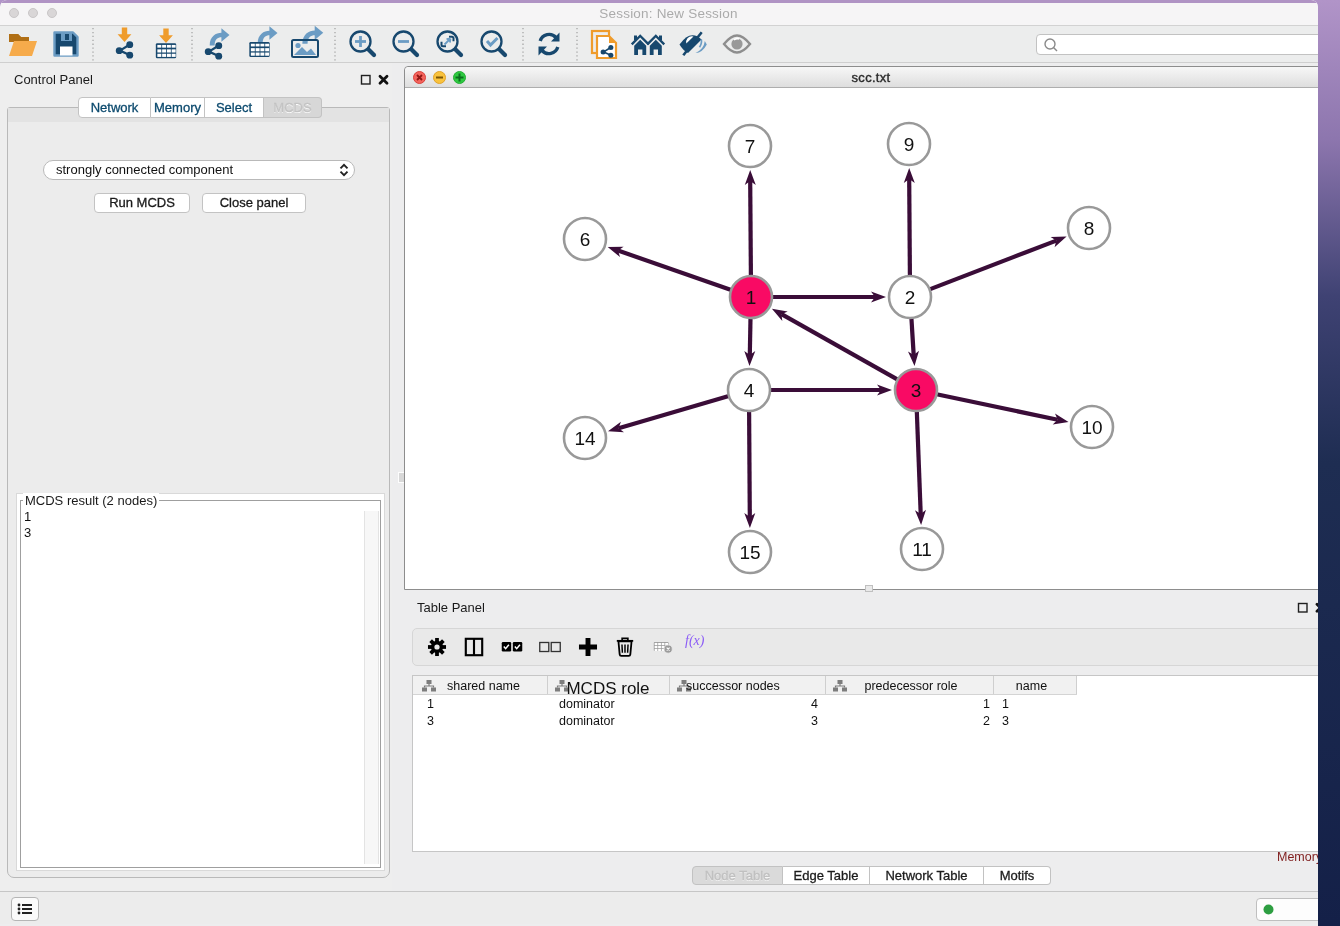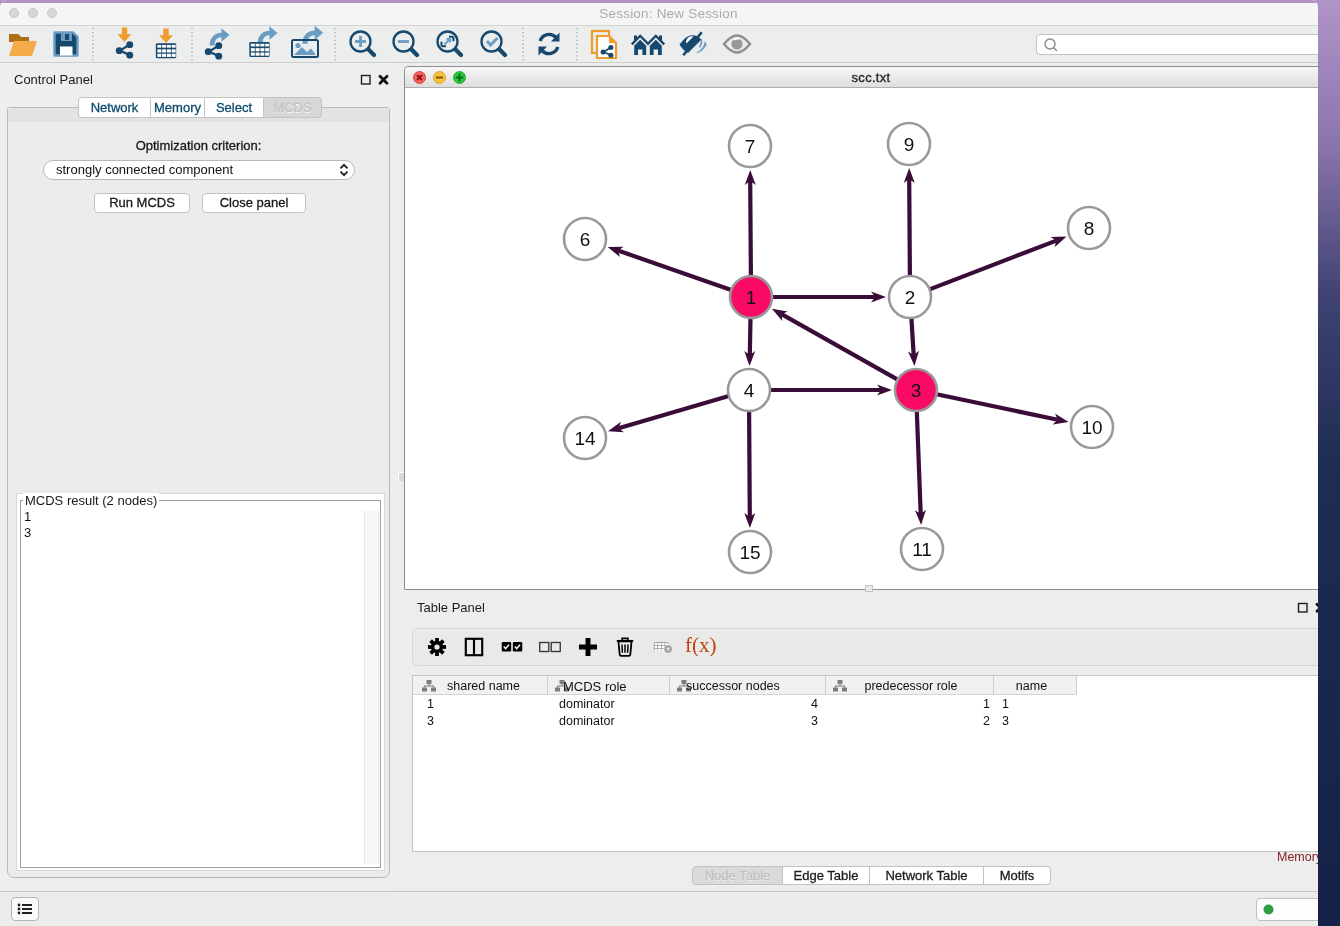--- a/index.html
+++ b/index.html
@@ -217,21 +217,20 @@
   <svg class="abs" width="34" height="14" style="left:360px;top:74px">
       <rect x="1.5" y="1.5" width="8.5" height="8.5" fill="none" stroke="#1f1f1f" stroke-width="1.4"></rect>
       <path d="M 20 2.2 L 27 9.2 M 27 2.2 L 20 9.2" stroke="#111" stroke-width="2.8" stroke-linecap="round"></path>
     </svg>
   <div class="tabpane"></div>
   <div class="abs" style="left:8px;top:108px;width:381px;height:14px;background:#e3e3e3"></div>
   <div class="tabseg" style="left:78px;top:97px;width:73px;border-radius:4px 0 0 4px">Network</div>
   <div class="tabseg" style="left:151px;top:97px;width:54px;border-left:none">Memory</div>
   <div class="tabseg" style="left:205px;top:97px;width:59px;border-left:none">Select</div>
   <div class="tabseg" style="left:264px;top:97px;width:58px;border-left:none;border-radius:0 4px 4px 0;background:#d7d7d7;color:#c3c3c3;text-shadow:0 1px 0 #fdfdfd">MCDS</div>
-  <div class="abs ptitle" style="left:7px;top:138px;width:383px;text-align:center;-webkit-text-stroke:0.3px #1a1a1a">Optimization criterion:</div>
   <div class="abs" style="left:43px;top:160px;width:312px;height:20px;background:#fff;border:1px solid #b9b9b9;border-radius:10px;font-size:13px;color:#111;line-height:18px;padding-left:12px">strongly connected component
     <svg width="12" height="16" style="position:absolute;right:4px;top:1px">
         <path d="M 2.5 6.3 L 6 2.8 L 9.5 6.3" stroke="#222" stroke-width="1.9" fill="none"></path>
         <path d="M 2.5 9.7 L 6 13.2 L 9.5 9.7" stroke="#222" stroke-width="1.9" fill="none"></path>
       </svg>
   </div>
   <div class="btn" style="left:94px;top:193px;width:96px;height:20px;line-height:18px">Run MCDS</div>
   <div class="btn" style="left:202px;top:193px;width:104px;height:20px;line-height:18px">Close panel</div>
 
   <div class="abs" style="left:16px;top:493px;width:369px;height:378px;background:#fff;border:1px solid #d9d9d9"></div>
@@ -373,21 +372,21 @@
         <rect x="-0.40000000000000036" y="-1.4" width="3.4" height="2.7" fill="#fff"></rect>
         <rect x="3.8999999999999986" y="-1.4" width="3.4" height="2.7" fill="#fff"></rect>
         <rect x="-9.0" y="2.2" width="3.4" height="2.7" fill="#fff"></rect>
         <rect x="-4.7" y="2.2" width="3.4" height="2.7" fill="#fff"></rect>
         <rect x="-0.40000000000000036" y="2.2" width="3.4" height="2.7" fill="#fff"></rect>
         <rect x="3.8999999999999986" y="2.2" width="3.4" height="2.7" fill="#fff"></rect>
         <circle cx="7.5" cy="2.5" r="5" fill="#9b9b9b" stroke="#e9e9e9" stroke-width="1"></circle>
         <path d="M 5.7 0.7 l 3.6 3.6 M 9.3 0.7 l -3.6 3.6" stroke="#fff" stroke-width="1.4"></path>
       </g>
     </svg>
-  <div class="abs" style="left:685px;top:633px;font-family:'Liberation Serif',serif;font-size:21px;color:#c2410c">f(x)</div>
+  <div class="abs" style="left:685px;top:633px;font-family:'Liberation Serif',serif;font-style:italic;font-size:14px;color:#8b5cf6">f(x)</div>
 
   <div class="abs" style="left:412px;top:675px;width:917px;height:177px;background:#fff;border:1px solid #c6c6c6"></div>
   <div class="theader" style="left:413px;top:676px;width:135px"></div>
   <div class="theader" style="left:548px;top:676px;width:122px"></div>
   <div class="theader" style="left:670px;top:676px;width:156px"></div>
   <div class="theader" style="left:826px;top:676px;width:168px"></div>
   <div class="theader" style="left:994px;top:676px;width:83px"></div>
   <div class="abs" style="left:413px;top:694px;width:664px;height:1px;background:#d4d4d4"></div>
   <svg width="16" height="14" style="position:absolute;left:421px;top:679px">
       <g fill="#7d7d7d">
@@ -415,21 +414,21 @@
     </svg>
     <svg width="16" height="14" style="position:absolute;left:832px;top:679px">
       <g fill="#7d7d7d">
         <rect x="5.5" y="1" width="5" height="4"></rect>
         <rect x="1" y="8.5" width="5" height="4"></rect>
         <rect x="10" y="8.5" width="5" height="4"></rect>
         <path d="M 8 5 v 2 M 3.5 8.5 v-1.5 h 9 v 1.5" stroke="#7d7d7d" stroke-width="1.2" fill="none"></path>
       </g>
     </svg>
   <div class="abs" style="left:431px;top:679px;width:105px;text-align:center;font-size:12.5px;color:#111">shared name</div>
-  <div class="abs" style="left:563px;top:679px;width:90px;font-size:13px;color:#111">MCDS role</div>
+  <div class="abs" style="left:563px;top:679px;width:90px;text-align:center;font-size:17px;color:#111">MCDS role</div>
   <div class="abs" style="left:686px;top:679px;width:124px;text-align:left;font-size:12.5px;color:#111">successor nodes</div>
   <div class="abs" style="left:843px;top:679px;width:136px;text-align:center;font-size:12.5px;color:#111">predecessor role</div>
   <div class="abs" style="left:990px;top:679px;width:83px;text-align:center;font-size:12.5px;color:#111">name</div>
 
   <div class="abs" style="left:427px;top:697px;font-size:12.5px;color:#111">1</div>
   <div class="abs" style="left:559px;top:697px;font-size:12.5px;color:#111">dominator</div>
   <div class="abs" style="left:770px;top:697px;width:48px;text-align:right;font-size:12.5px;color:#111">4</div>
   <div class="abs" style="left:942px;top:697px;width:48px;text-align:right;font-size:12.5px;color:#111">1</div>
   <div class="abs" style="left:1002px;top:697px;font-size:12.5px;color:#111">1</div>
   <div class="abs" style="left:427px;top:714px;font-size:12.5px;color:#111">3</div>

